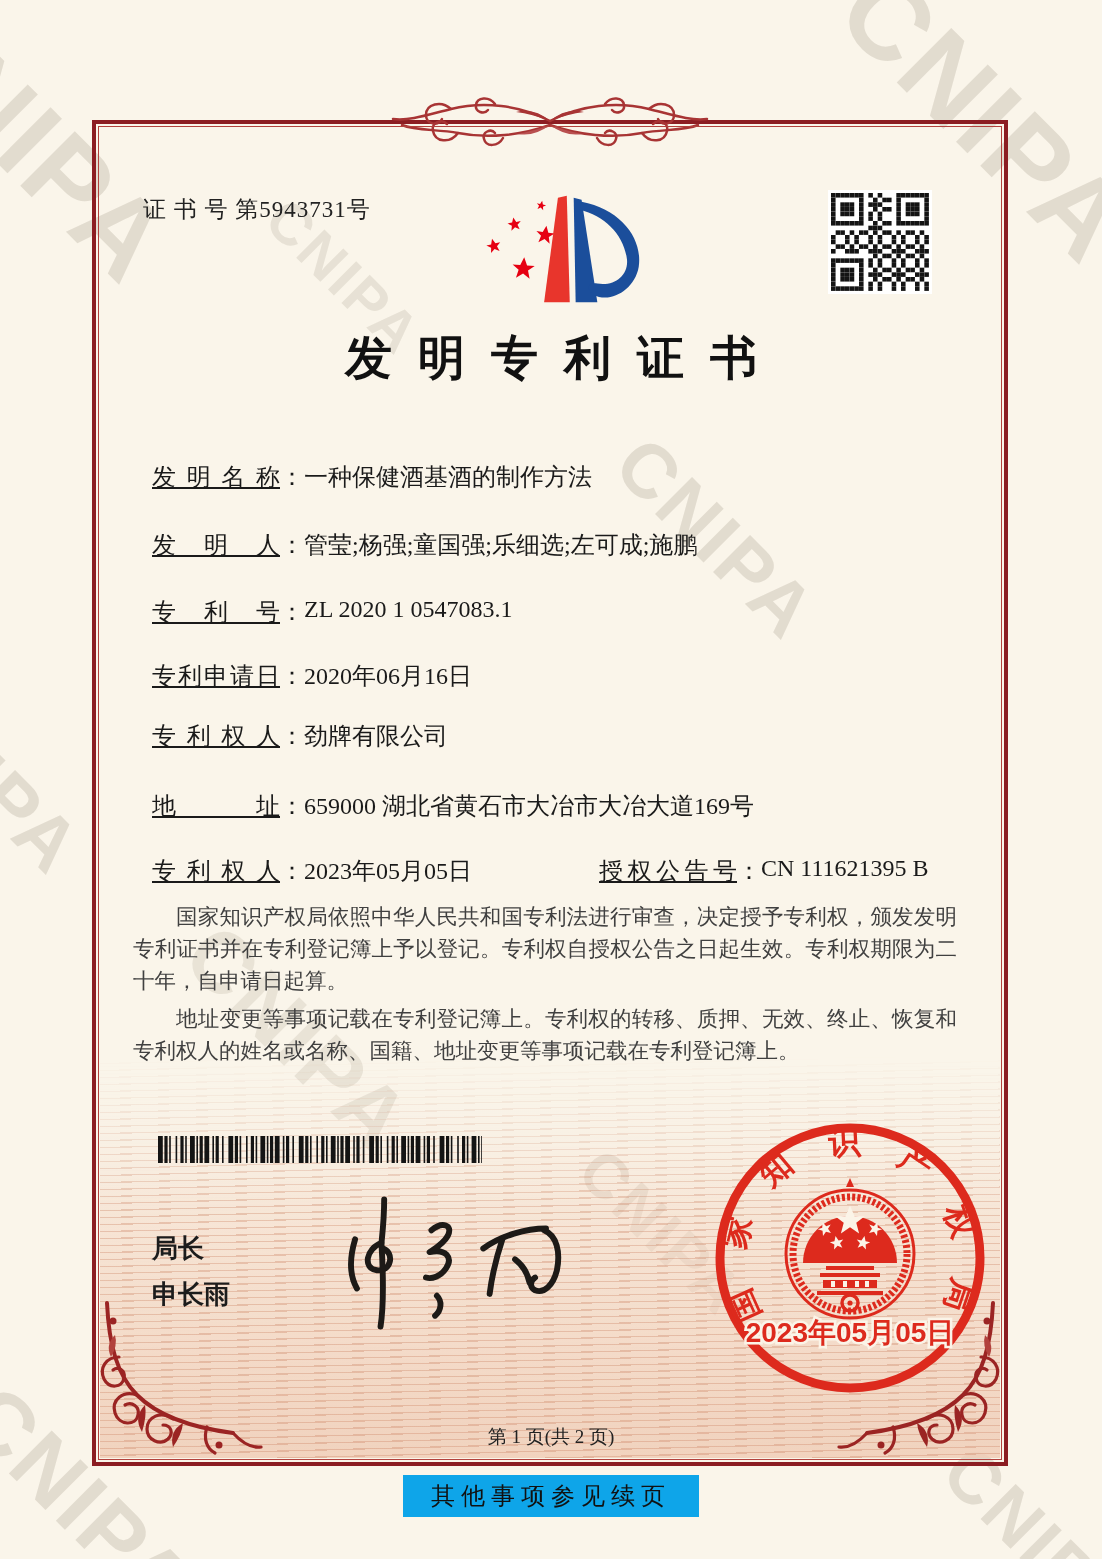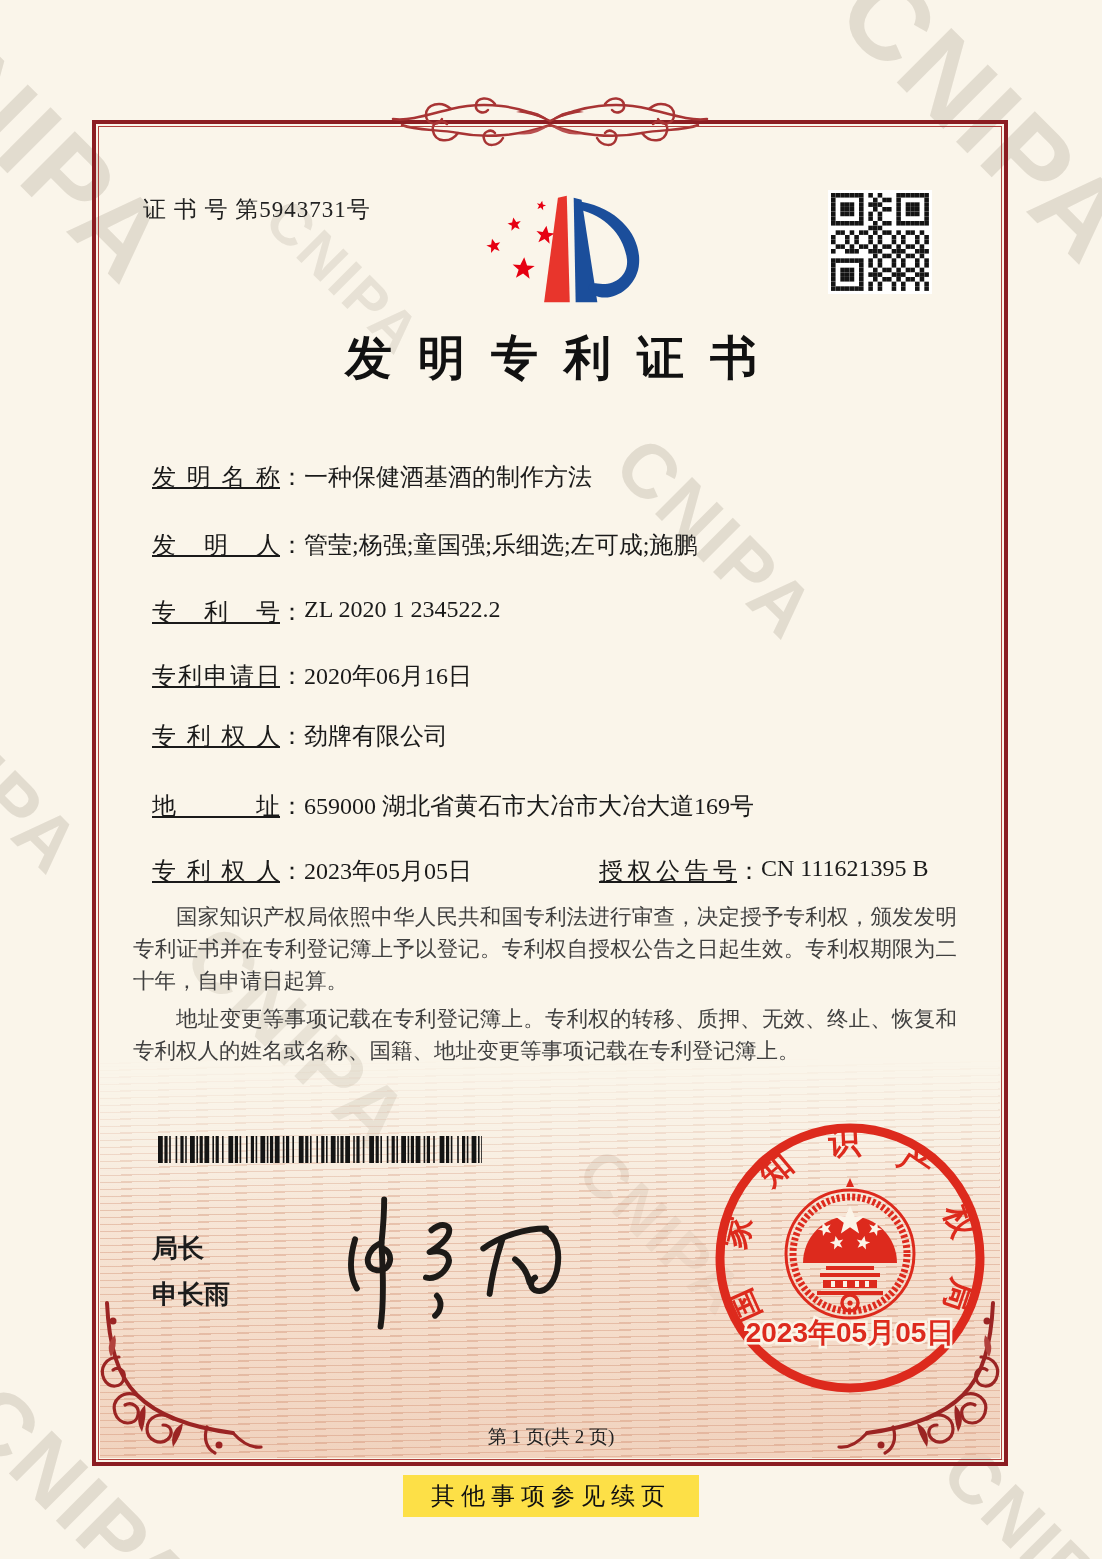--- a/index.html
+++ b/index.html
@@ -63,21 +63,21 @@
   .fpair2 .f-label{width:138px;}
   .paras{left:133px;top:901px;width:824px;font-size:21.5px;line-height:32px;text-align:justify;color:#404040;}
   .paras p{margin:0 0 6px 0;text-indent:2em;}
   .barcode{left:158px;top:1136px;width:326px;height:27px;}
   .signature{left:322px;top:1183px;}
   .director{left:152px;font-family:"Liberation Sans","DejaVu Sans",sans-serif;font-weight:bold;font-size:26px;color:#1c1c1c;text-align:center;}
   .d1{top:1231px;} .d2{top:1277px;}
   .seal{left:711px;top:1119px;}
   .page-info{left:0;right:0;top:1424px;text-align:center;font-size:19px;color:#222;}
   .continuation{
-    left:50%;top:1475px;transform:translateX(-50%);background:#fde047;
+    left:50%;top:1475px;transform:translateX(-50%);background:#0ea5e9;
     padding:5px 28px;font-size:24px;letter-spacing:6px;color:#111;white-space:nowrap;z-index:3;
   }
 </style>
 </head>
 <body>
 
 <div class="page">
 
   <span class="wm wm1">CNIPA</span>
   <span class="wm wm2">CNIPA</span>
@@ -392,21 +392,21 @@
 
   <div class="abs title">发明专利证书</div>
 
   <div class="abs frow r1">
     <span class="f-label">发明名称</span><span class="f-colon">：</span><span class="f-value">一种保健酒基酒的制作方法</span>
   </div>
   <div class="abs frow r2">
     <span class="f-label">发明人</span><span class="f-colon">：</span><span class="f-value">管莹;杨强;童国强;乐细选;左可成;施鹏</span>
   </div>
   <div class="abs frow r3">
-    <span class="f-label">专利号</span><span class="f-colon">：</span><span class="f-value">ZL 2020 1 234522.2</span>
+    <span class="f-label">专利号</span><span class="f-colon">：</span><span class="f-value">ZL 2020 1 0547083.1</span>
   </div>
   <div class="abs frow r4">
     <span class="f-label">专利申请日</span><span class="f-colon">：</span><span class="f-value">2020年06月16日</span>
   </div>
   <div class="abs frow r5">
     <span class="f-label">专利权人</span><span class="f-colon">：</span><span class="f-value">劲牌有限公司</span>
   </div>
   <div class="abs frow r6">
     <span class="f-label">地址</span><span class="f-colon">：</span><span class="f-value">659000 湖北省黄石市大冶市大冶大道169号</span>
   </div>

